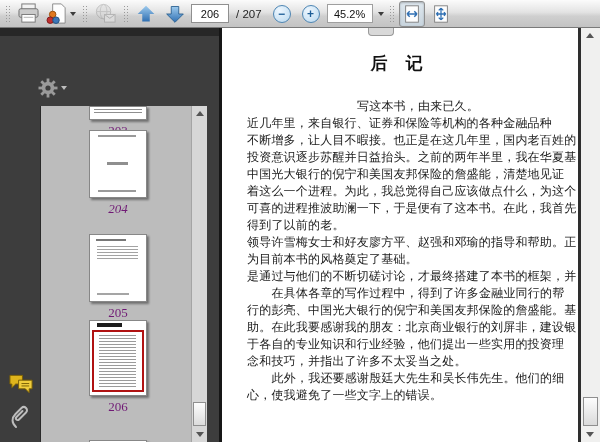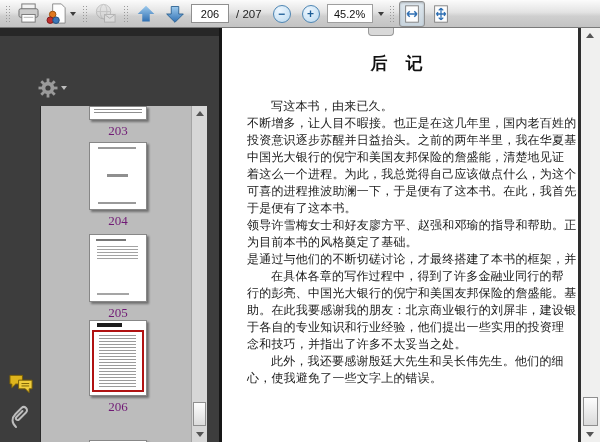--- a/index.html
+++ b/index.html
@@ -45,21 +45,21 @@
     border-top:4px solid #bdbdbd;}
 
   
   .rail-icon{position:absolute;left:8px;}
 
   
   .thumb-panel{position:absolute;left:40px;top:78px;right:12px;bottom:0;background:#bcbcbc;
     border-left:1px solid #2a2a2a;overflow:hidden;}
   .thumb-item{position:absolute;left:48px;width:58px;}
   .thumb-item:nth-of-type(1){top:0;}
-  .thumb-item:nth-of-type(2){top:36px;}
+  .thumb-item:nth-of-type(2){top:24px;font-style:italic;}
   .thumb-item:nth-of-type(3){top:128px;}
   .thumb-item:nth-of-type(4){top:214px;}
   .thumb-item:nth-of-type(5){top:334px;}
   .thumb-page{position:relative;width:58px;background:#fff;border:1px solid #878787;
     box-shadow:1.5px 1.5px 2px rgba(0,0,0,.4);box-sizing:border-box;}
   .thumb-label{width:58px;text-align:center;font-family:"Liberation Serif","DejaVu Serif",serif;
     font-size:13px;color:#701a75;margin-top:3px;}
   .sk{position:absolute;}
   .viewbox,.topbar{position:absolute;display:none;}
   .kind-bottom-edge-visible .thumb-page{height:14px;}
@@ -95,21 +95,21 @@
   
   .docarea{position:absolute;left:222px;top:28px;right:0;bottom:0;background:#fff;}
   .pull-tab{position:absolute;left:146px;top:0;width:26px;height:8px;background:#d9d9d9;
     border:1px solid #9a9a9a;border-top:none;border-radius:0 0 4px 4px;box-sizing:border-box;}
   .doc-title{position:absolute;left:0;top:24px;width:356px;text-align:center;
     font-family:"Liberation Serif","DejaVu Serif",serif;font-weight:bold;font-size:17px;
     letter-spacing:7px;color:#111;}
   .doc-lines{position:absolute;left:25px;top:70px;width:318px;
     font-family:"Liberation Serif","DejaVu Serif",serif;font-size:12px;color:#1a1a1a;}
   .doc-line{height:17px;line-height:17px;white-space:nowrap;letter-spacing:.2px;}
-  .doc-line.indent{text-indent:24px;}
+  .doc-line.indent{text-indent:24px;text-align:center;}
 
   
   .v-scroll{position:absolute;right:0;top:0;bottom:0;width:19px;background:#f0f0ef;
     border-left:3px solid #2e2e2e;box-sizing:content-box;}
   .v-scroll .thumbbar{position:absolute;left:2px;right:2px;top:369px;height:27px;
     background:linear-gradient(#fdfdfd,#dadada);border:1px solid #8f8f8f;}
   .v-scroll .arrow-up{left:5px;}
   .v-scroll .arrow-dn{left:5px;}
 </style>
 </head>
@@ -299,32 +299,33 @@
     </div>
   </div>
 
   <div class="docarea">
     <div class="pull-tab"></div>
     <div class="doc-title">后 记</div>
     <div class="doc-lines">
 
         <div class="doc-line indent">写这本书，由来已久。</div>
 
+        <div class="doc-line">近几年里，来自银行、证券和保险等机构的各种金融品种</div>
 
         <div class="doc-line">不断增多，让人目不暇接。也正是在这几年里，国内老百姓的</div>
 
         <div class="doc-line">投资意识逐步苏醒并日益抬头。之前的两年半里，我在华夏基</div>
 
         <div class="doc-line">中国光大银行的倪宁和美国友邦保险的詹盛能，清楚地见证</div>
 
         <div class="doc-line">着这么一个进程。为此，我总觉得自己应该做点什么，为这个</div>
 
         <div class="doc-line">可喜的进程推波助澜一下，于是便有了这本书。在此，我首先</div>
 
-        <div class="doc-line">于是便有了这本书。</div>
+        <div class="doc-line">得到了以前的老。</div>
 
 
         <div class="doc-line">领导许雪梅女士和好友廖方平、赵强和邓瑜的指导和帮助。正</div>
 
         <div class="doc-line">为目前本书的风格奠定了基础。</div>
 
         <div class="doc-line">是通过与他们的不断切磋讨论，才最终搭建了本书的框架，并</div>
 
         <div class="doc-line indent">在具体各章的写作过程中，得到了许多金融业同行的帮</div>
 

